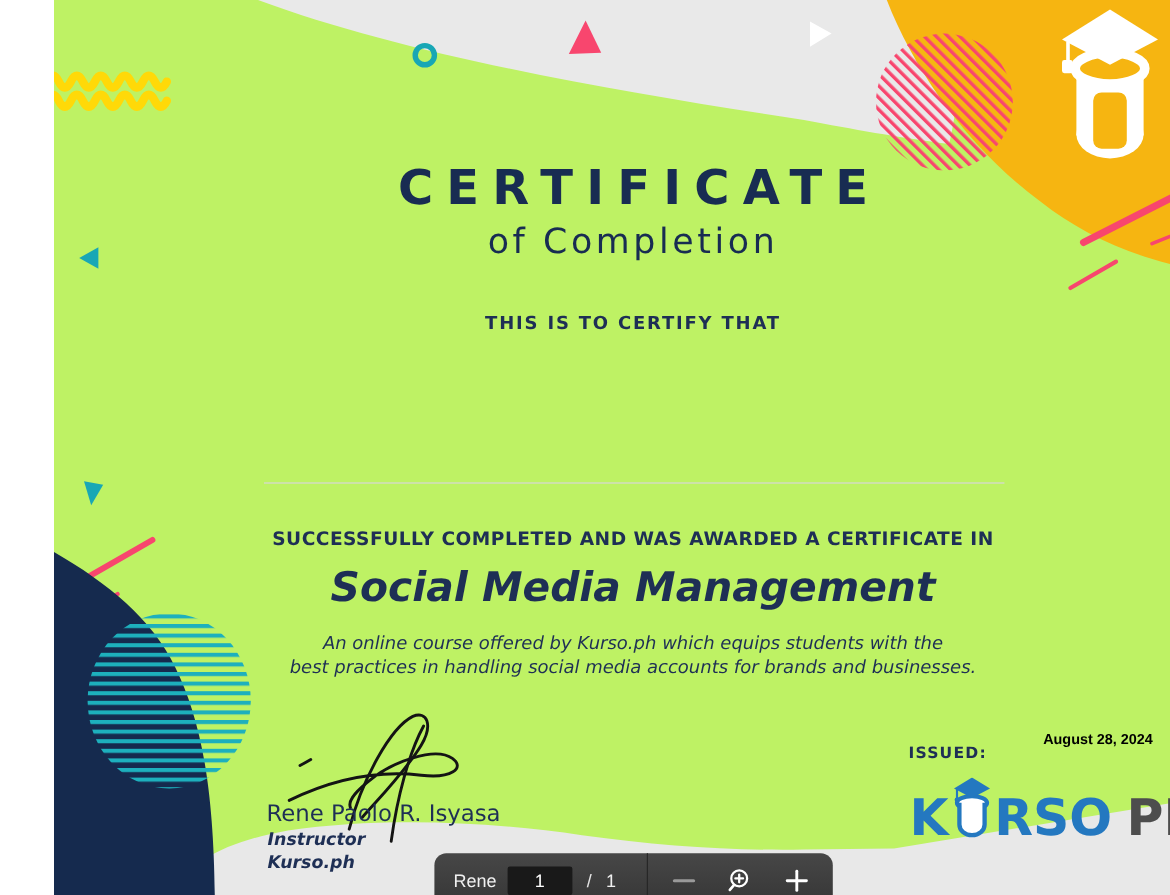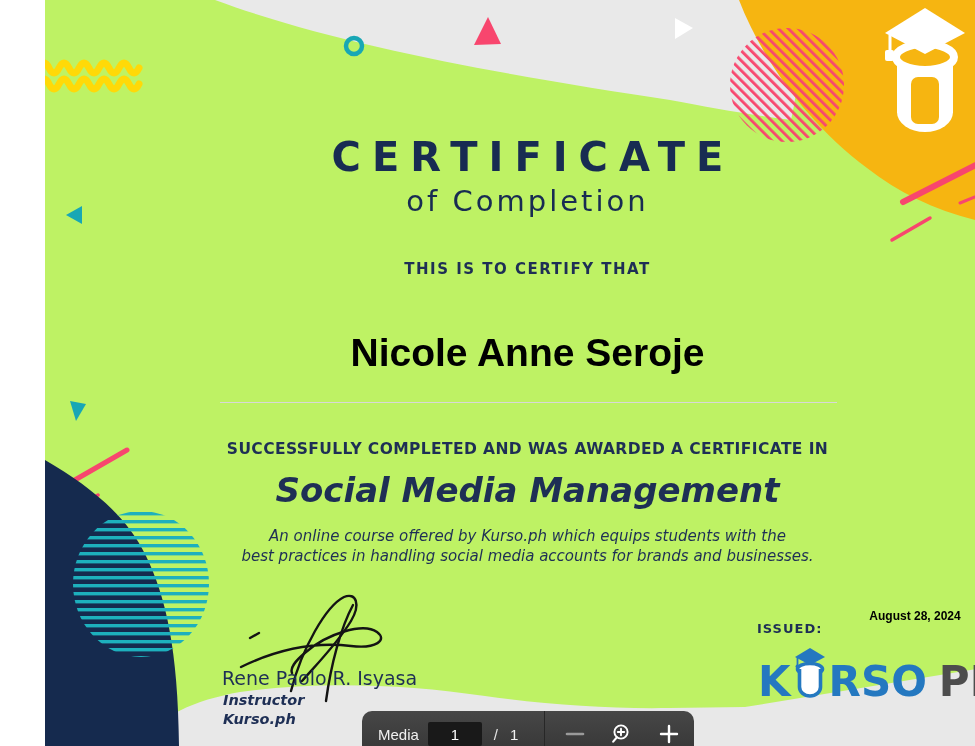--- a/index.html
+++ b/index.html
@@ -126,21 +126,20 @@
       <path d="M196,667 C235,648 272,642 306,646 C331,649 343,640 332,632 C318,622 282,634 261,652 C249,662 245,668 247,673"></path>
       <path d="M246,691 C257,648 281,606 299,597 C311,592 316,604 306,621 C292,644 271,665 257,681"></path>
       <path d="M281,701 C286,664 296,627 308,605"></path>
       <path d="M205,638 L214,633"></path>
     </g>
   </svg>
 
   <div class="txt center title">CERTIFICATE</div>
   <div class="txt center subtitle">of Completion</div>
   <div class="txt center certify">THIS IS TO CERTIFY THAT</div>
-  <div class="txt center name">Nicole Anne Seroje</div>
   <div class="divider"></div>
   <div class="txt center award">SUCCESSFULLY COMPLETED AND WAS AWARDED A CERTIFICATE IN</div>
   <div class="txt center desc" style="top:527px;">An online course offered by Kurso.ph which equips students with the</div>
   <div class="txt center course">Social Media Management</div>
   <div class="txt center desc" style="top:547px;">best practices in handling social media accounts for brands and businesses.</div>
 
   <div class="txt signer-name">Rene Paolo R. Isyasa</div>
   <div class="txt signer-role">Instructor</div>
   <div class="txt signer-org">Kurso.ph</div>
 
@@ -154,21 +153,21 @@
       <path d="M7.5,21 V39 A10.5,9 0 0 0 28.5,39 V21" fill="#ffffff" stroke="#2478c0" stroke-width="3.6"></path>
       <polygon points="18,0 33,9 18,17 3,9" fill="#2478c0"></polygon>
       <rect x="4.6" y="9" width="1.8" height="8" fill="#2478c0"></rect>
       <circle cx="5.5" cy="18.5" r="2" fill="#2478c0"></circle>
     </svg>
     <span class="blue">RSO</span>
     <span class="gray">PH</span>
   </div>
 
   <div class="toolbar">
-    <span class="pg-label">Media</span>
+    <span class="pg-label">Rene</span>
     <input class="pg-input" value="1" style="">
     <span class="slash">/</span>
     <span class="total">1</span>
     <div class="vsep"></div>
     <div class="zoombtns">
       <button class="tbtn" title="">
         <svg width="20" height="20" viewBox="0 0 20 20">
           <line x1="2" y1="10" x2="18" y2="10" stroke="#9a9a9a" stroke-width="2.6" stroke-linecap="round"></line>
         </svg>
       </button>

